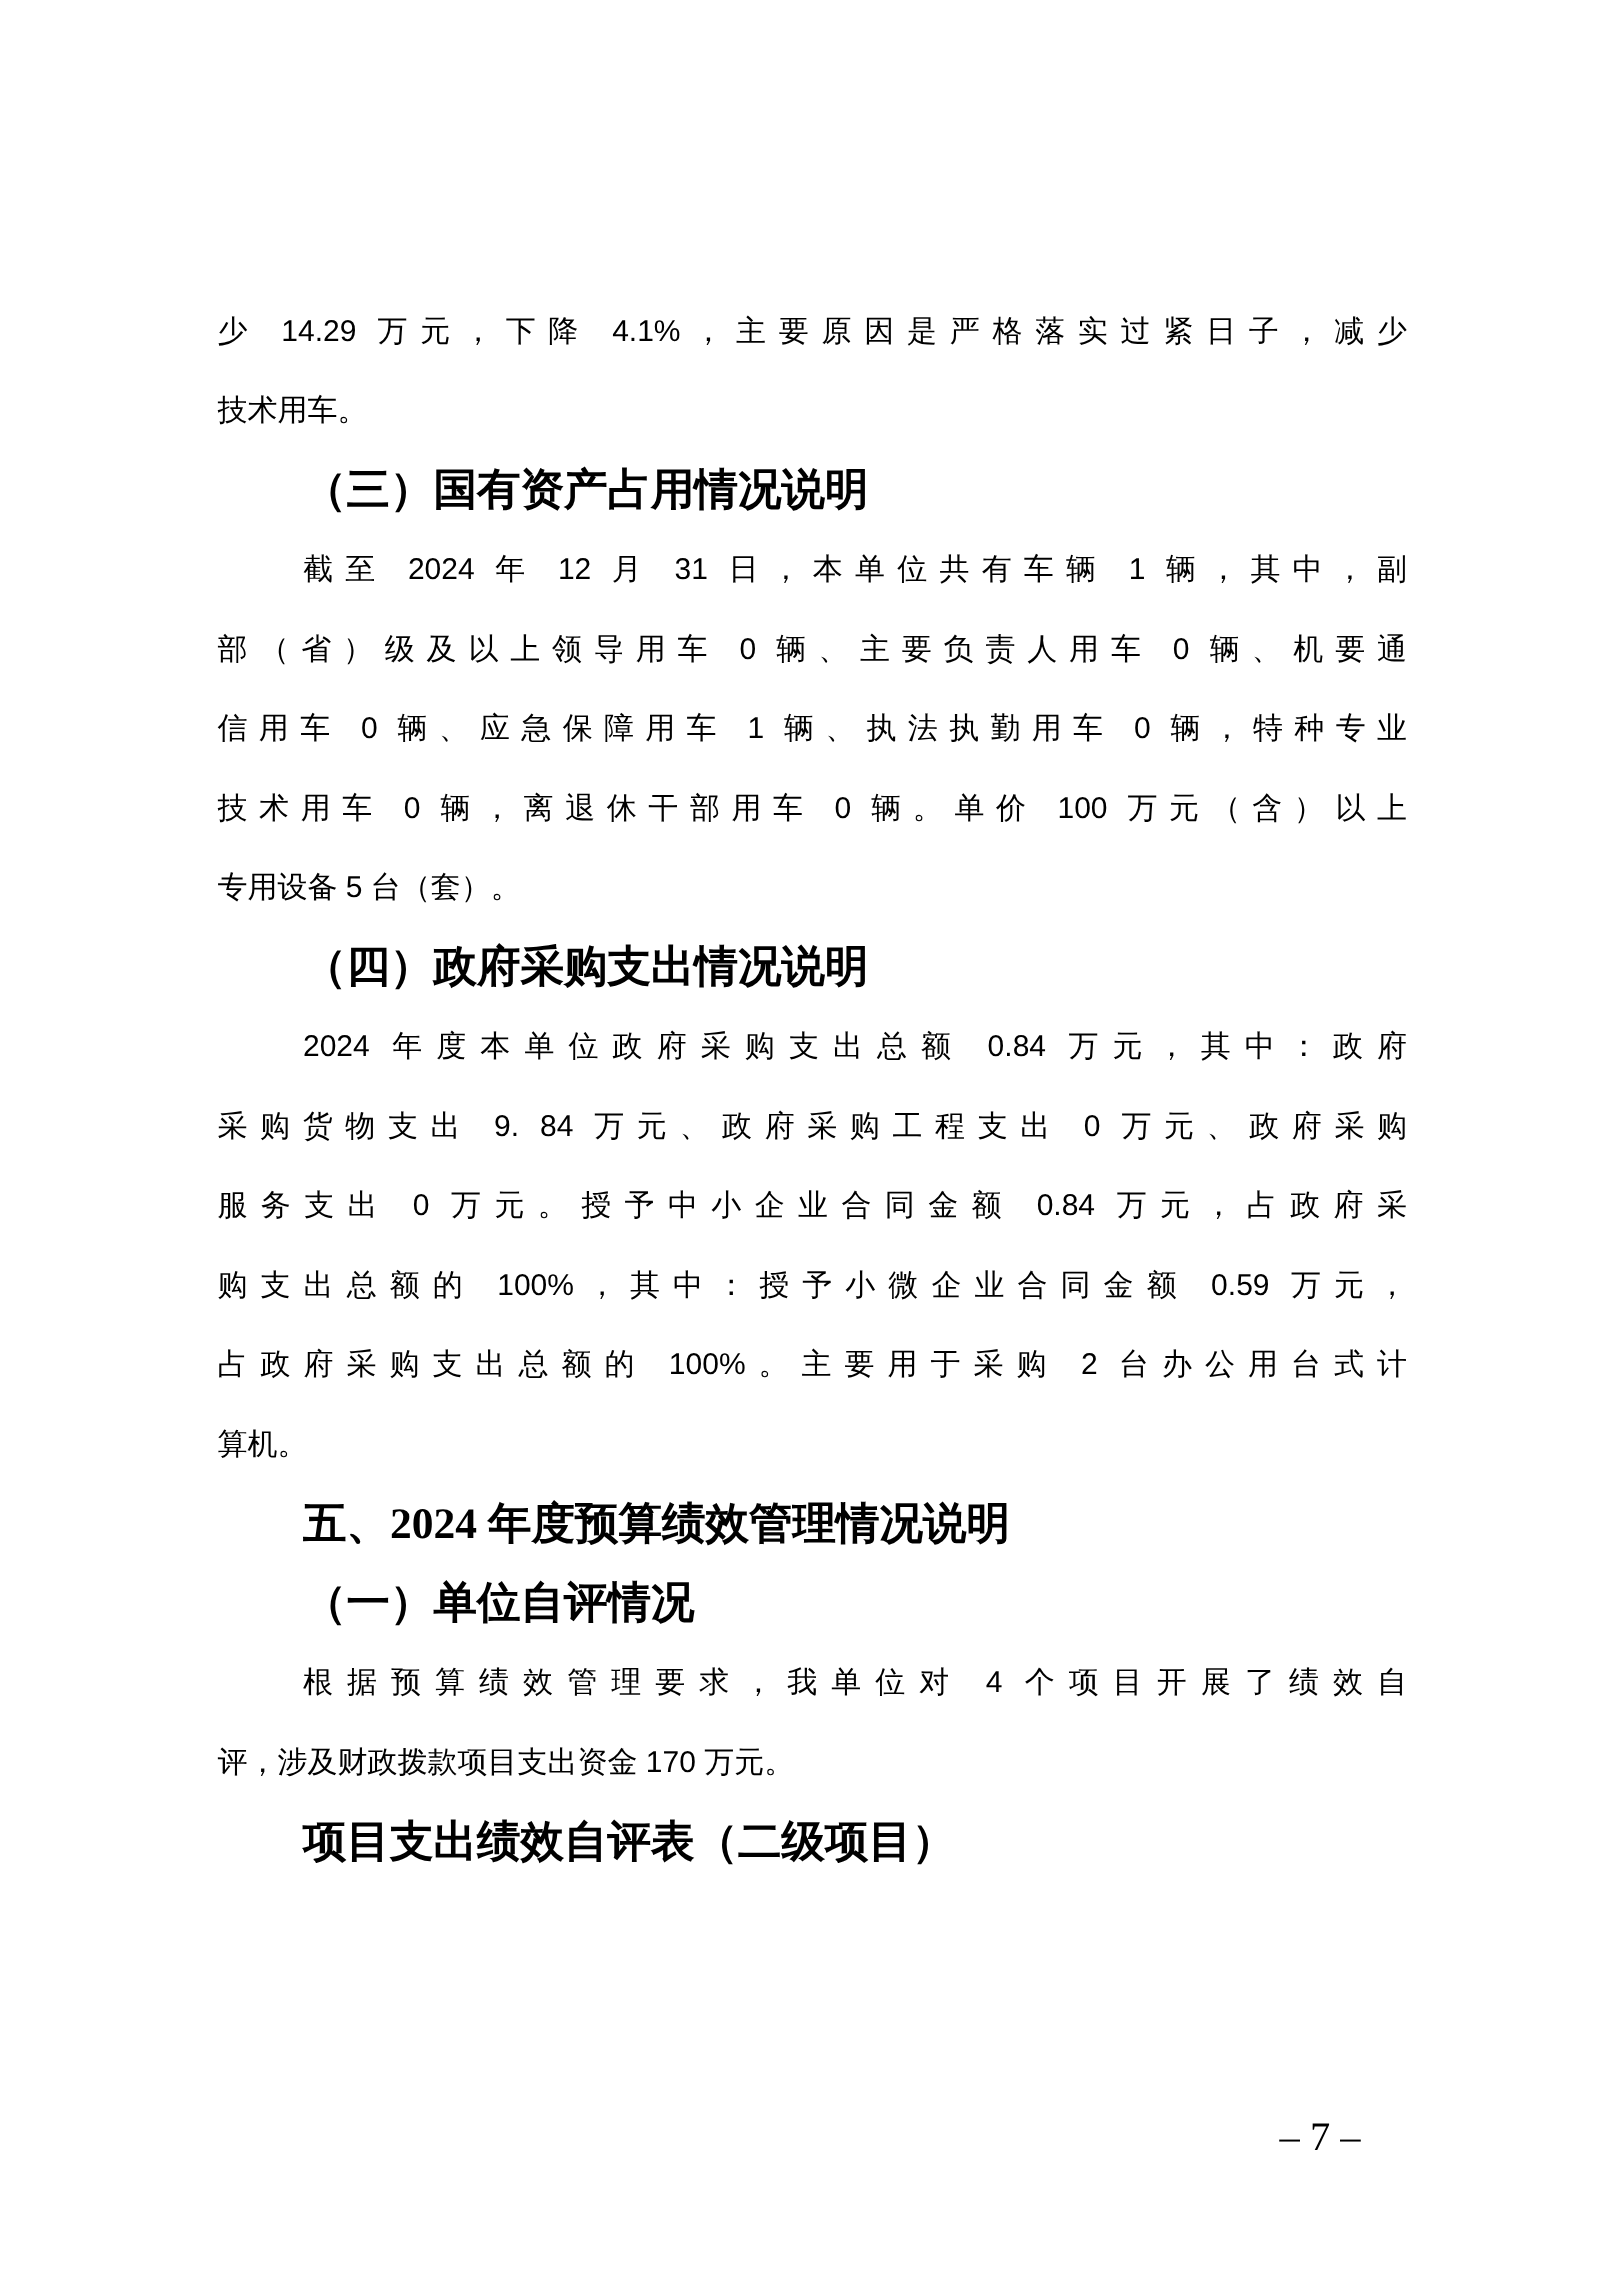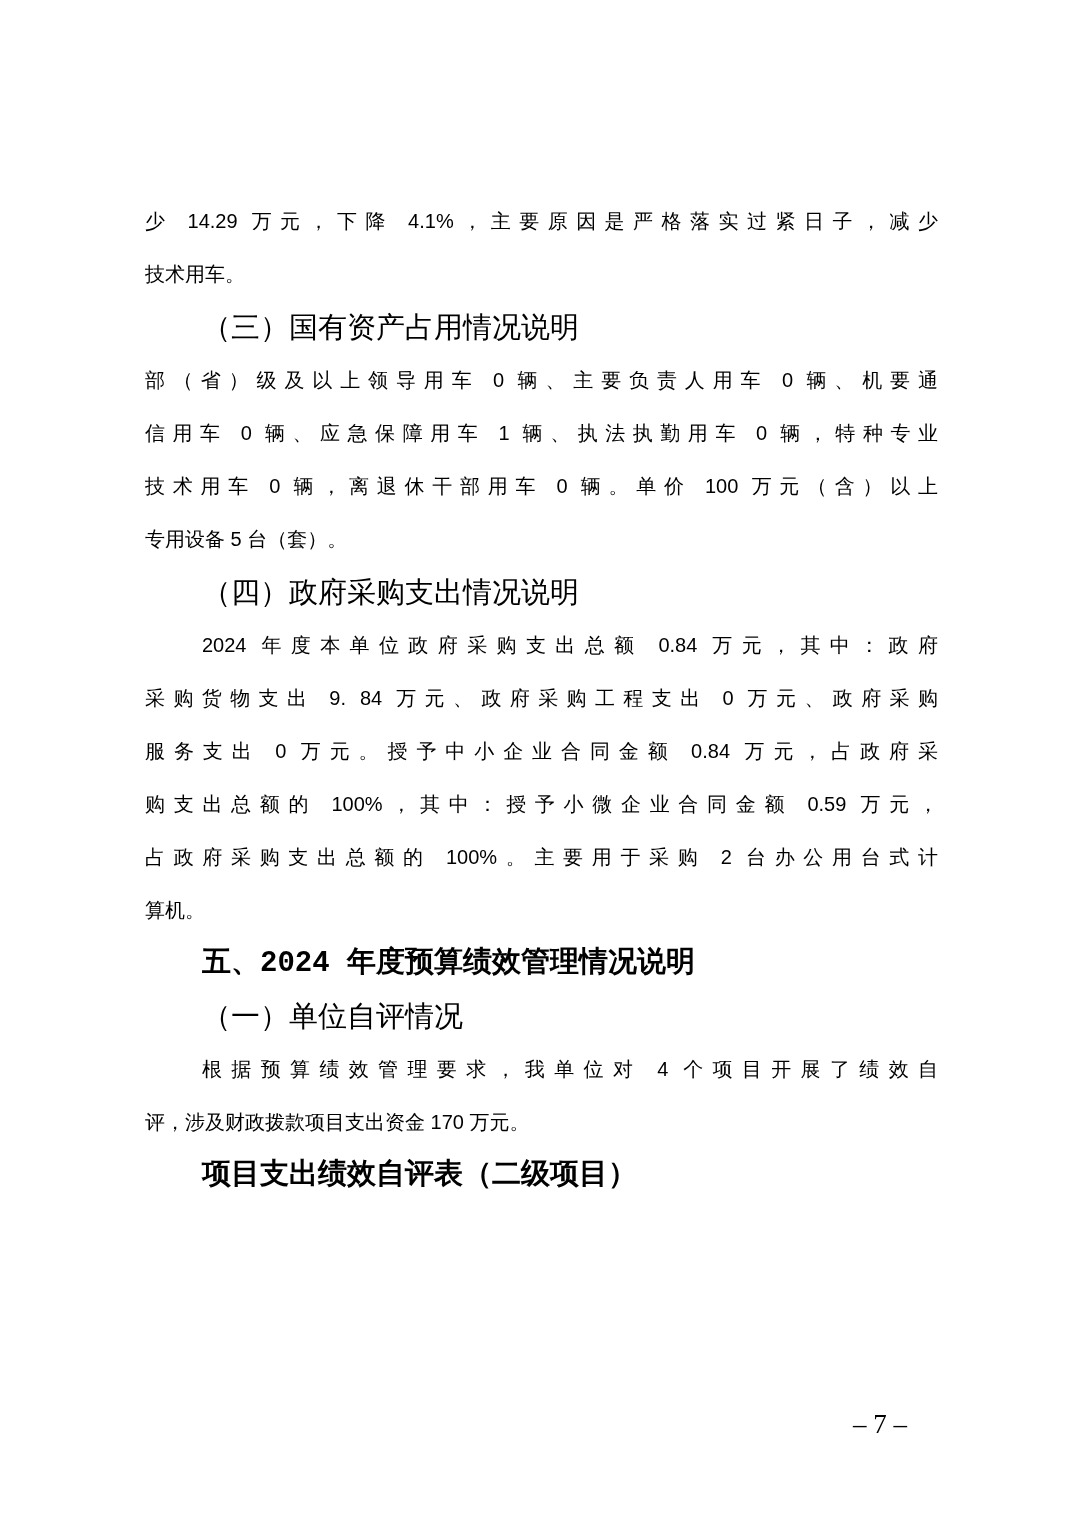--- a/index.html
+++ b/index.html
@@ -36,25 +36,25 @@
     white-space: normal;
     text-align: justify;
     text-align-last: justify;
   }
   .line.indent {
     text-indent: 57px;
   }
   .line.subheading {
     font-size: 29px;
     font-family: "Liberation Serif", "DejaVu Serif", serif;
-    font-weight: 400;
+    font-weight: 700;
   }
   .line.heading-bold {
     font-size: 29px;
-    font-family: Liberation Mono, monospace;
+    font-family: Liberation Serif, serif;
     font-weight: 700;
   }
   .page-footer {
     position: absolute;
     left: 795px;
     top: 1404px;
     width: 170px;
     height: 40px;
     text-align: center;
     font-family: "Liberation Serif", "DejaVu Serif", serif;
@@ -64,20 +64,21 @@
   }
 </style>
 </head>
 <body>
 
 <div class="page">
   <div class="doc-body" id="doc-body">
       <div class="line body justify">少 14.29 万元，下降 4.1%，主要原因是严格落实过紧日子，减少</div>
       <div class="line body">技术用车。</div>
       <div class="line subheading indent">（三）国有资产占用情况说明</div>
+      <div class="line body indent justify">截至 2024 年 12 月 31 日，本单位共有车辆 1 辆，其中，副</div>
       <div class="line body justify">部（省）级及以上领导用车 0 辆、主要负责人用车 0 辆、机要通</div>
       <div class="line body justify">信用车 0 辆、应急保障用车 1 辆、执法执勤用车 0 辆，特种专业</div>
       <div class="line body justify">技术用车 0 辆，离退休干部用车 0 辆。单价 100 万元（含）以上</div>
       <div class="line body">专用设备 5 台（套）。</div>
       <div class="line subheading indent">（四）政府采购支出情况说明</div>
       <div class="line body indent justify">2024 年度本单位政府采购支出总额 0.84 万元，其中：政府</div>
       <div class="line body justify">采购货物支出 9. 84 万元、政府采购工程支出 0 万元、政府采购</div>
       <div class="line body justify">服务支出 0 万元。授予中小企业合同金额 0.84 万元，占政府采</div>
       <div class="line body justify">购支出总额的 100%，其中：授予小微企业合同金额 0.59 万元，</div>
       <div class="line body justify">占政府采购支出总额的 100%。主要用于采购 2 台办公用台式计</div>

